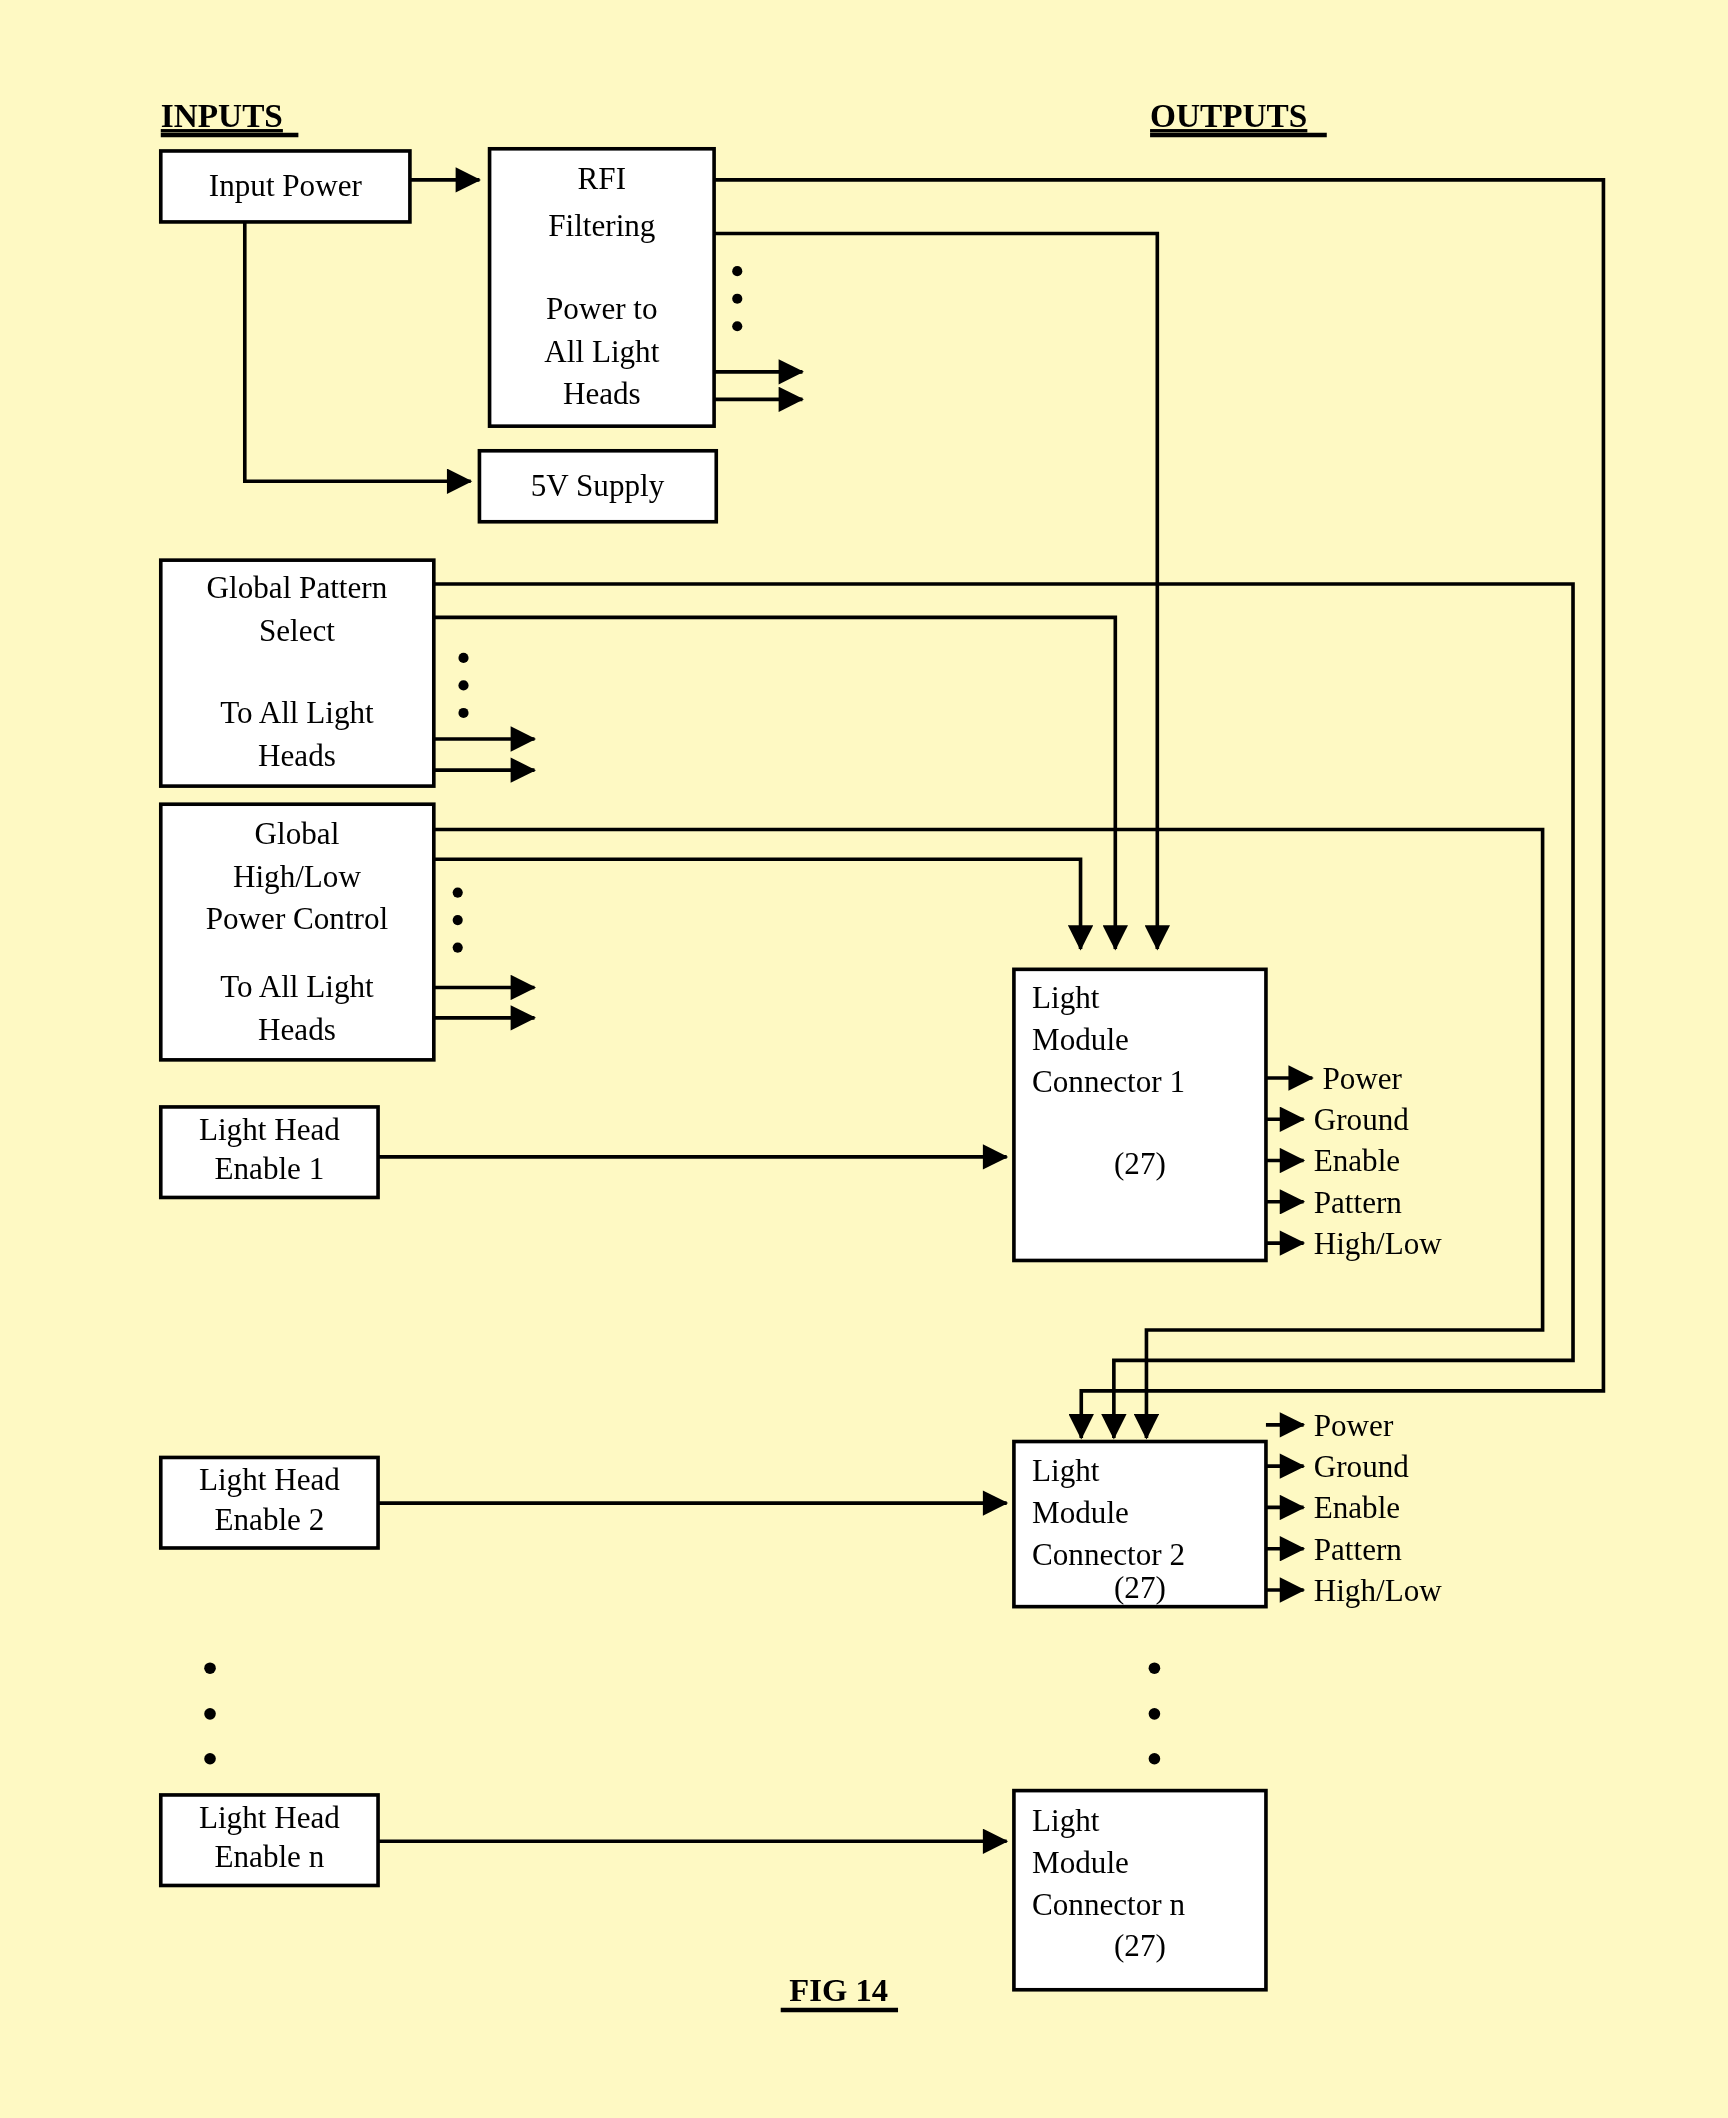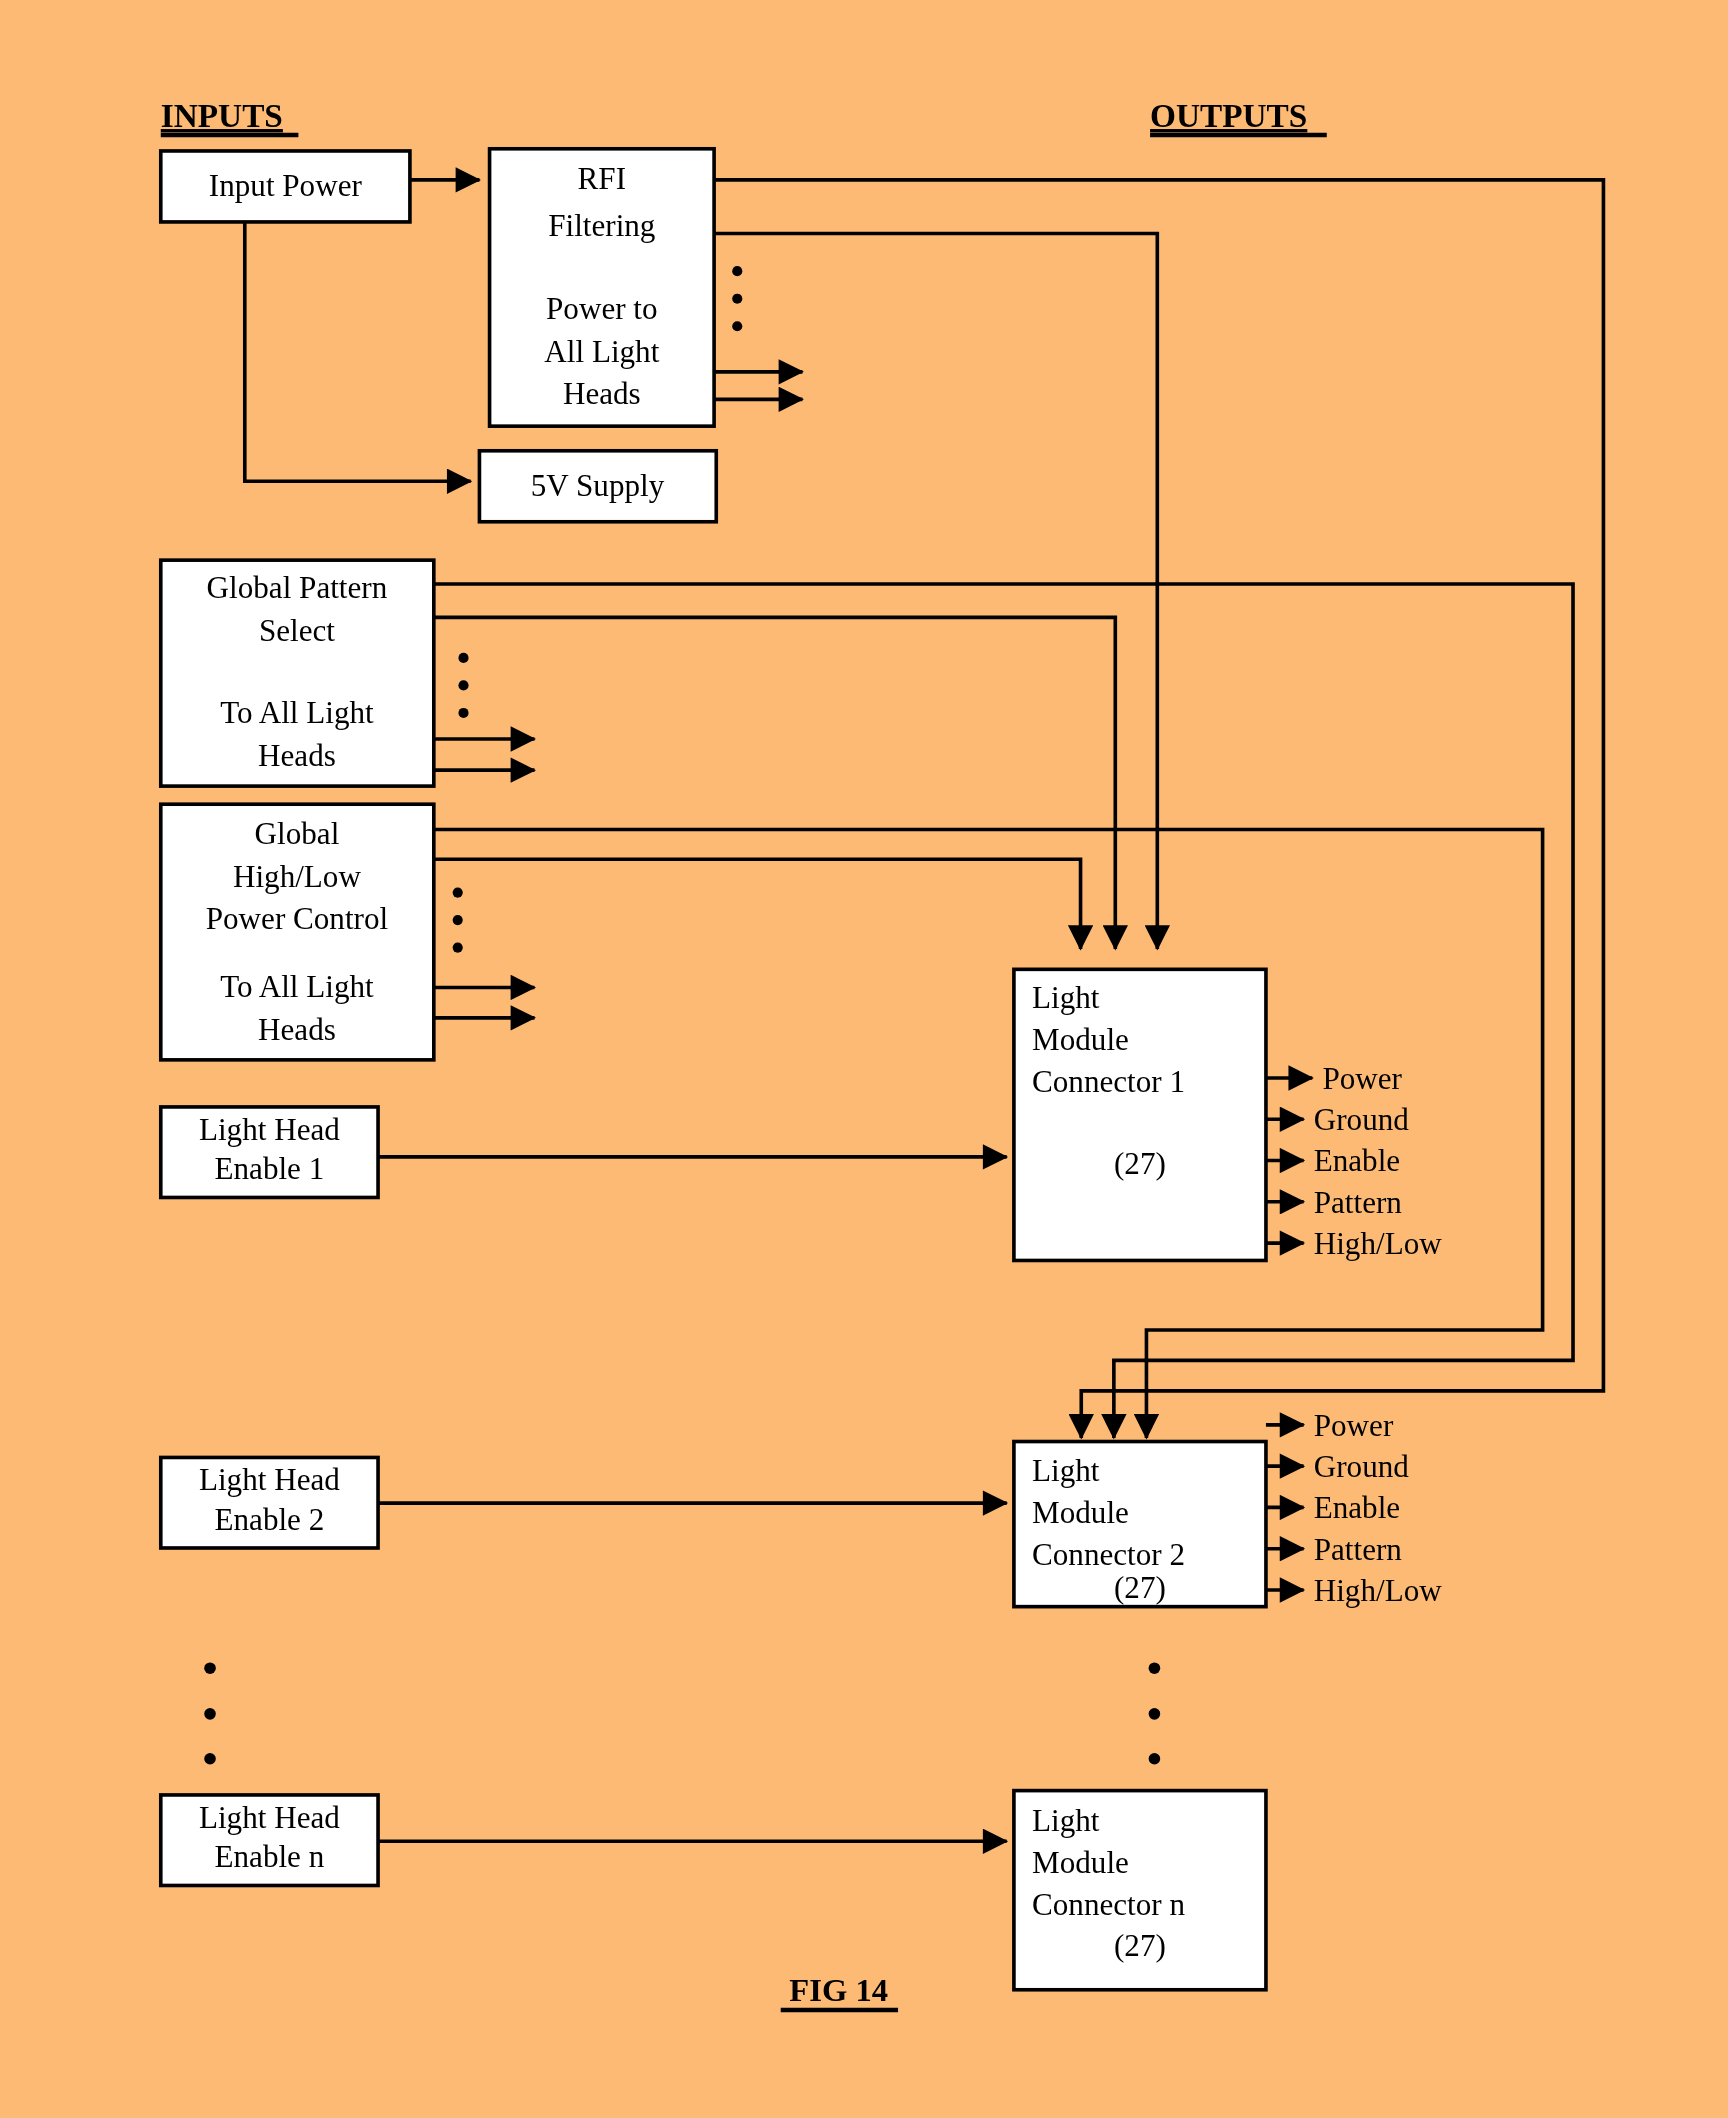--- a/index.html
+++ b/index.html
@@ -4,21 +4,21 @@
 <style>
   html, body {
     margin: 0;
     padding: 0;
     background: #ffffff;
   }
   #page {
     position: relative;
     width: 1728px;
     height: 2119px;
-    background: #fdba74;
+    background: #fef9c3;
     font-family: "Liberation Serif", "DejaVu Serif", serif;
     overflow: hidden;
   }
   svg.diagram {
     position: absolute;
     left: 0;
     top: 0;
     width: 1728px;
     height: 2119px;
   }

